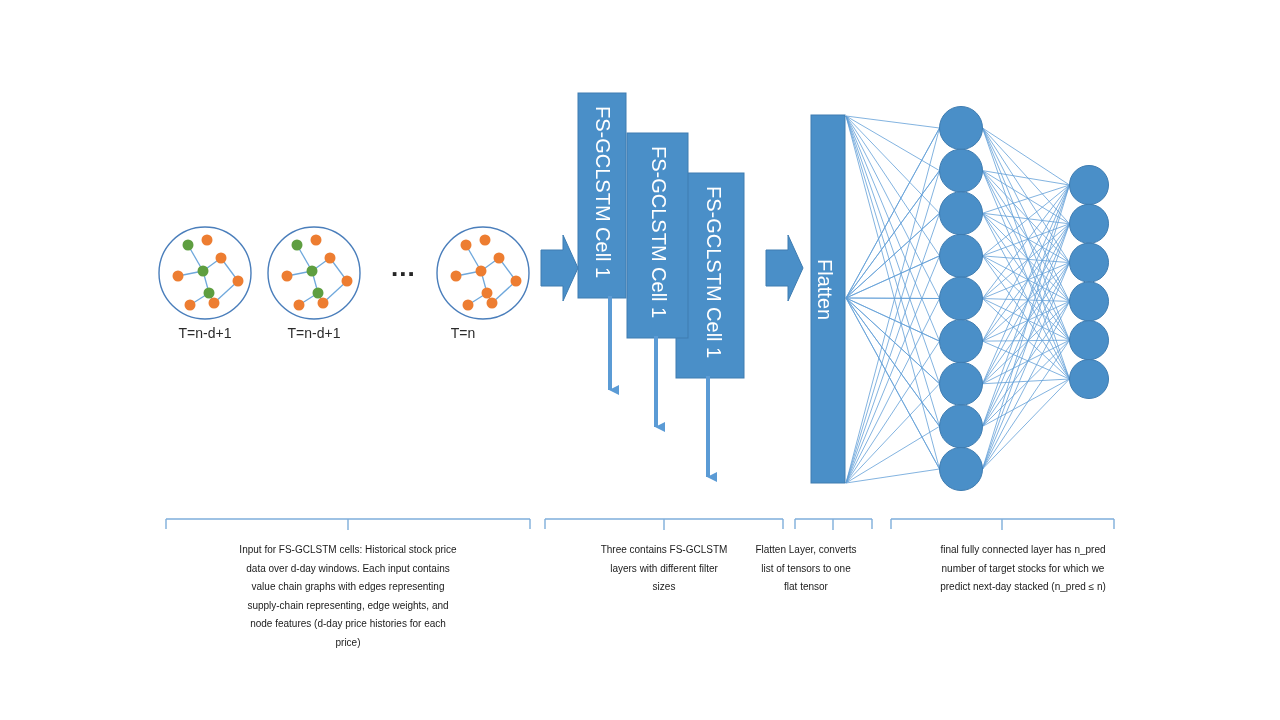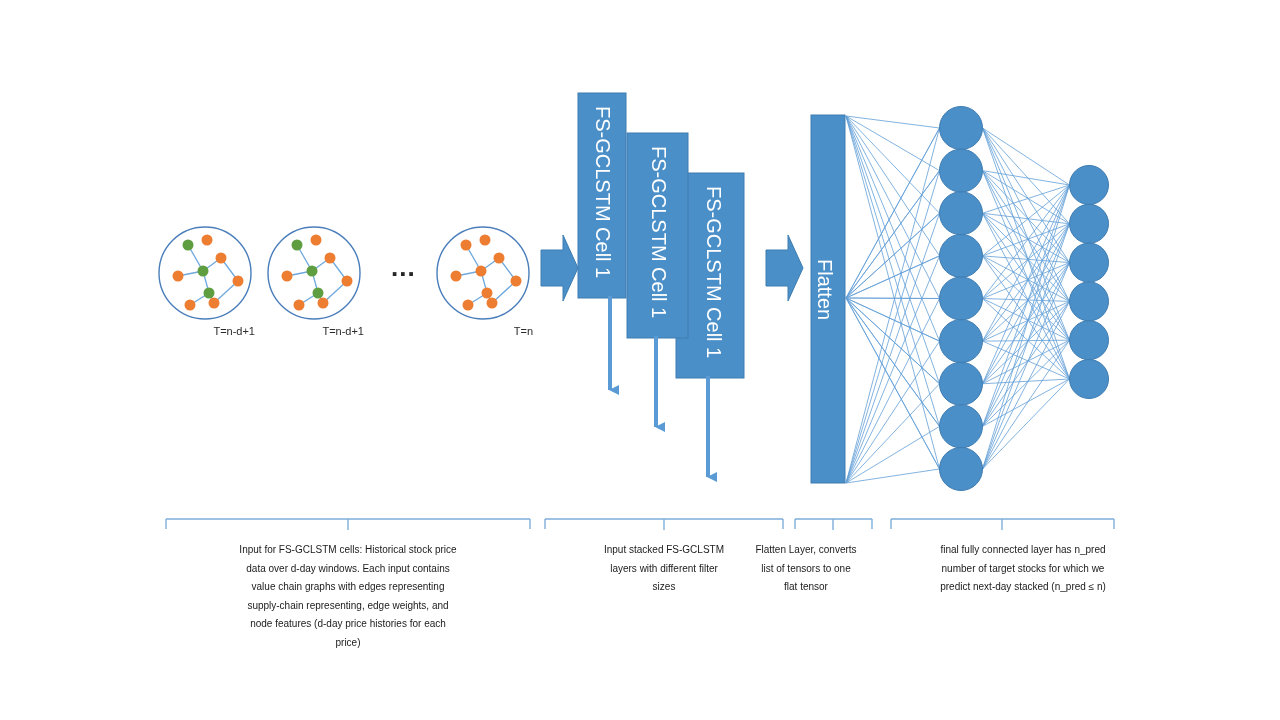--- a/index.html
+++ b/index.html
@@ -11,23 +11,23 @@
     position:absolute;
     color:#ffffff;
     font-family:"Liberation Sans",sans-serif;
     white-space:nowrap;
     transform-origin:0 0;
     pointer-events:none;
   }
   .tlabel{
     position:absolute;
     font-family:"Liberation Sans",sans-serif;
-    font-size:11px;
+    font-size:14px;
     color:#2b2b2b;
-    text-align:right;
+    text-align:center;
     white-space:nowrap;
   }
   .caption{
     position:absolute;
     font-family:"Liberation Sans",sans-serif;
     font-size:10px;
     line-height:18.5px;
     color:#1a1a1a;
     text-align:center;
   }
@@ -268,34 +268,34 @@
     </g>
   </svg>
 
   <div class="rot-label" style="left:614px;top:106px;font-size:20px;transform:rotate(90deg);">FS-GCLSTM Cell 1</div>
   <div class="rot-label" style="left:670px;top:146px;font-size:20px;transform:rotate(90deg);">FS-GCLSTM Cell 1</div>
   <div class="rot-label" style="left:725px;top:186px;font-size:20px;transform:rotate(90deg);">FS-GCLSTM Cell 1</div>
   <div class="rot-label" style="left:836px;top:259px;font-size:20px;transform:rotate(90deg);">Flatten</div>
 
   <div class="tlabel" style="left:155px;top:325px;width:100px;">T=n-d+1</div>
   <div class="tlabel" style="left:264px;top:325px;width:100px;">T=n-d+1</div>
-  <div class="tlabel" style="left:433px;top:325px;width:100px;">T=n</div>
+  <div class="tlabel" style="left:413px;top:325px;width:100px;">T=n</div>
 
   <div class="dots" style="left:391px;top:252px;">...</div>
 
   <div class="caption" style="left:166px;top:541px;width:364px;">
       <div>Input for FS-GCLSTM cells: Historical stock price</div>
       <div>data over d-day windows. Each input contains</div>
       <div>value chain graphs with edges representing</div>
       <div>supply-chain representing, edge weights, and</div>
       <div>node features (d-day price histories for each</div>
       <div>price)</div>
     </div>
   <div class="caption" style="left:545px;top:541px;width:238px;">
-      <div>Input stacked FS-GCLSTM</div>
+      <div>Three contains FS-GCLSTM</div>
       <div>layers with different filter</div>
       <div>sizes</div>
     </div>
   <div class="caption" style="left:732px;top:541px;width:148px;">
       <div>Flatten Layer, converts</div>
       <div>list of tensors to one</div>
       <div>flat tensor</div>
     </div>
   <div class="caption" style="left:891px;top:541px;width:264px;">
       <div>final fully connected layer has n_pred</div>

